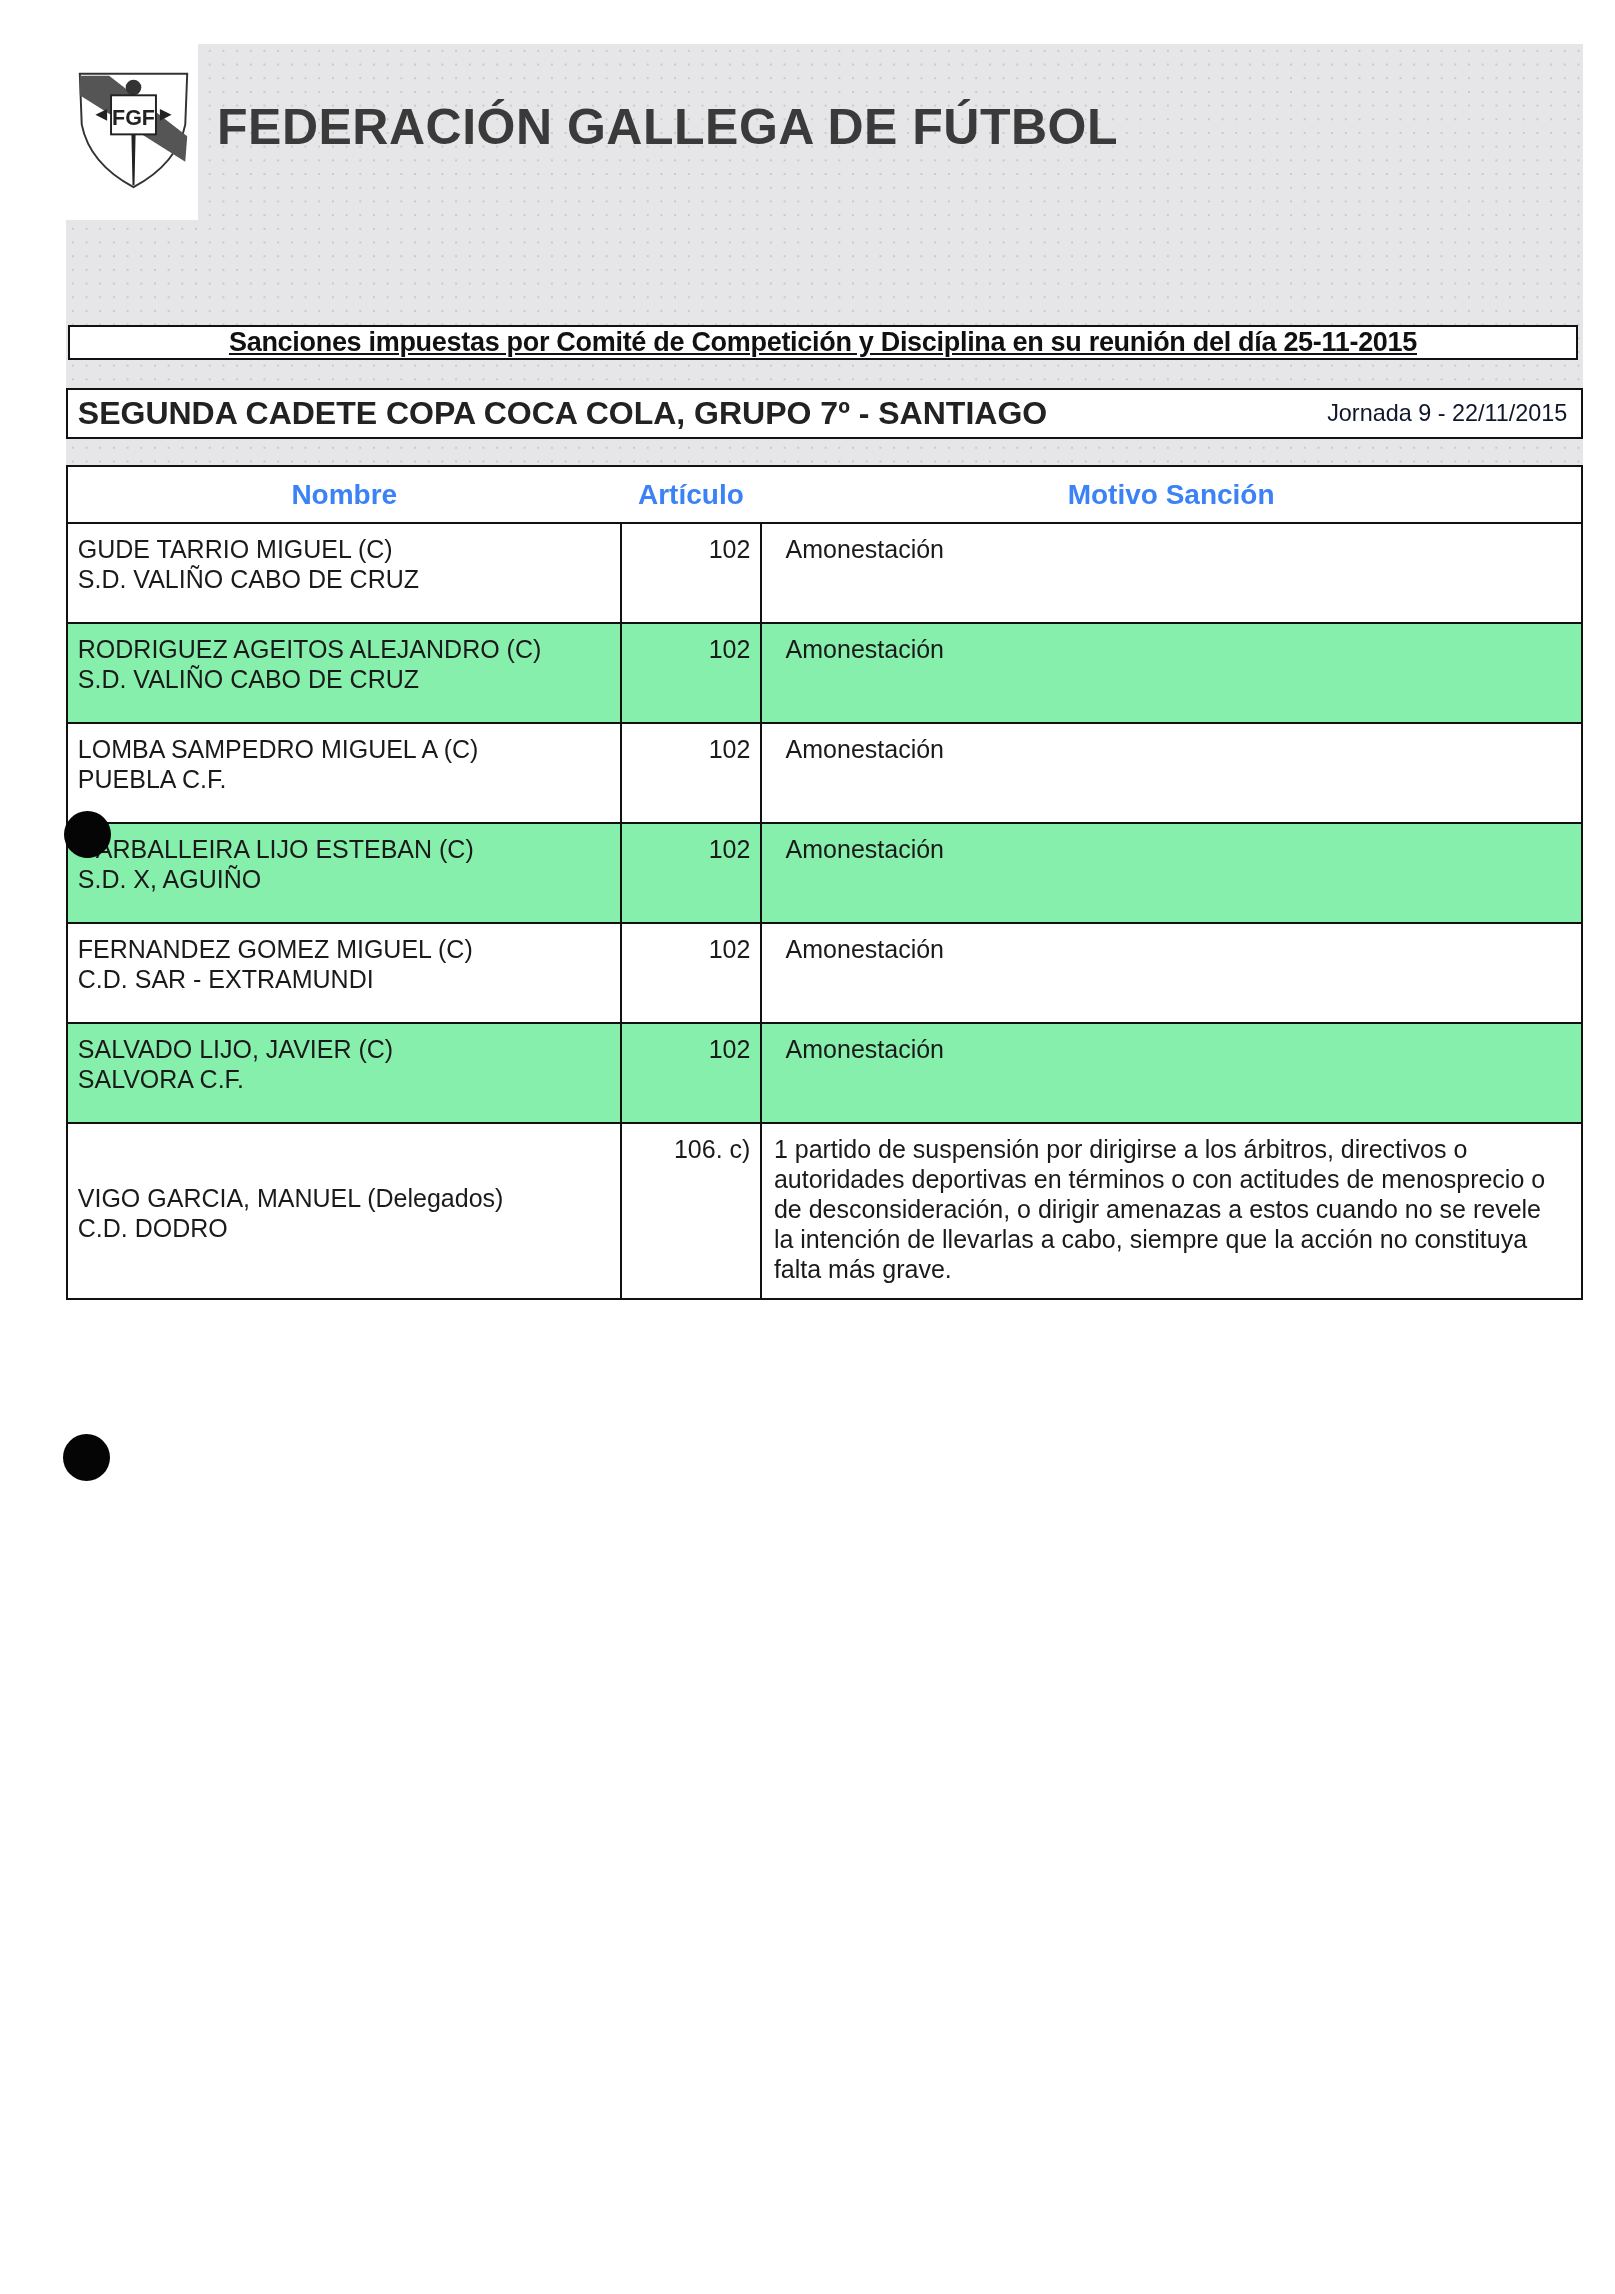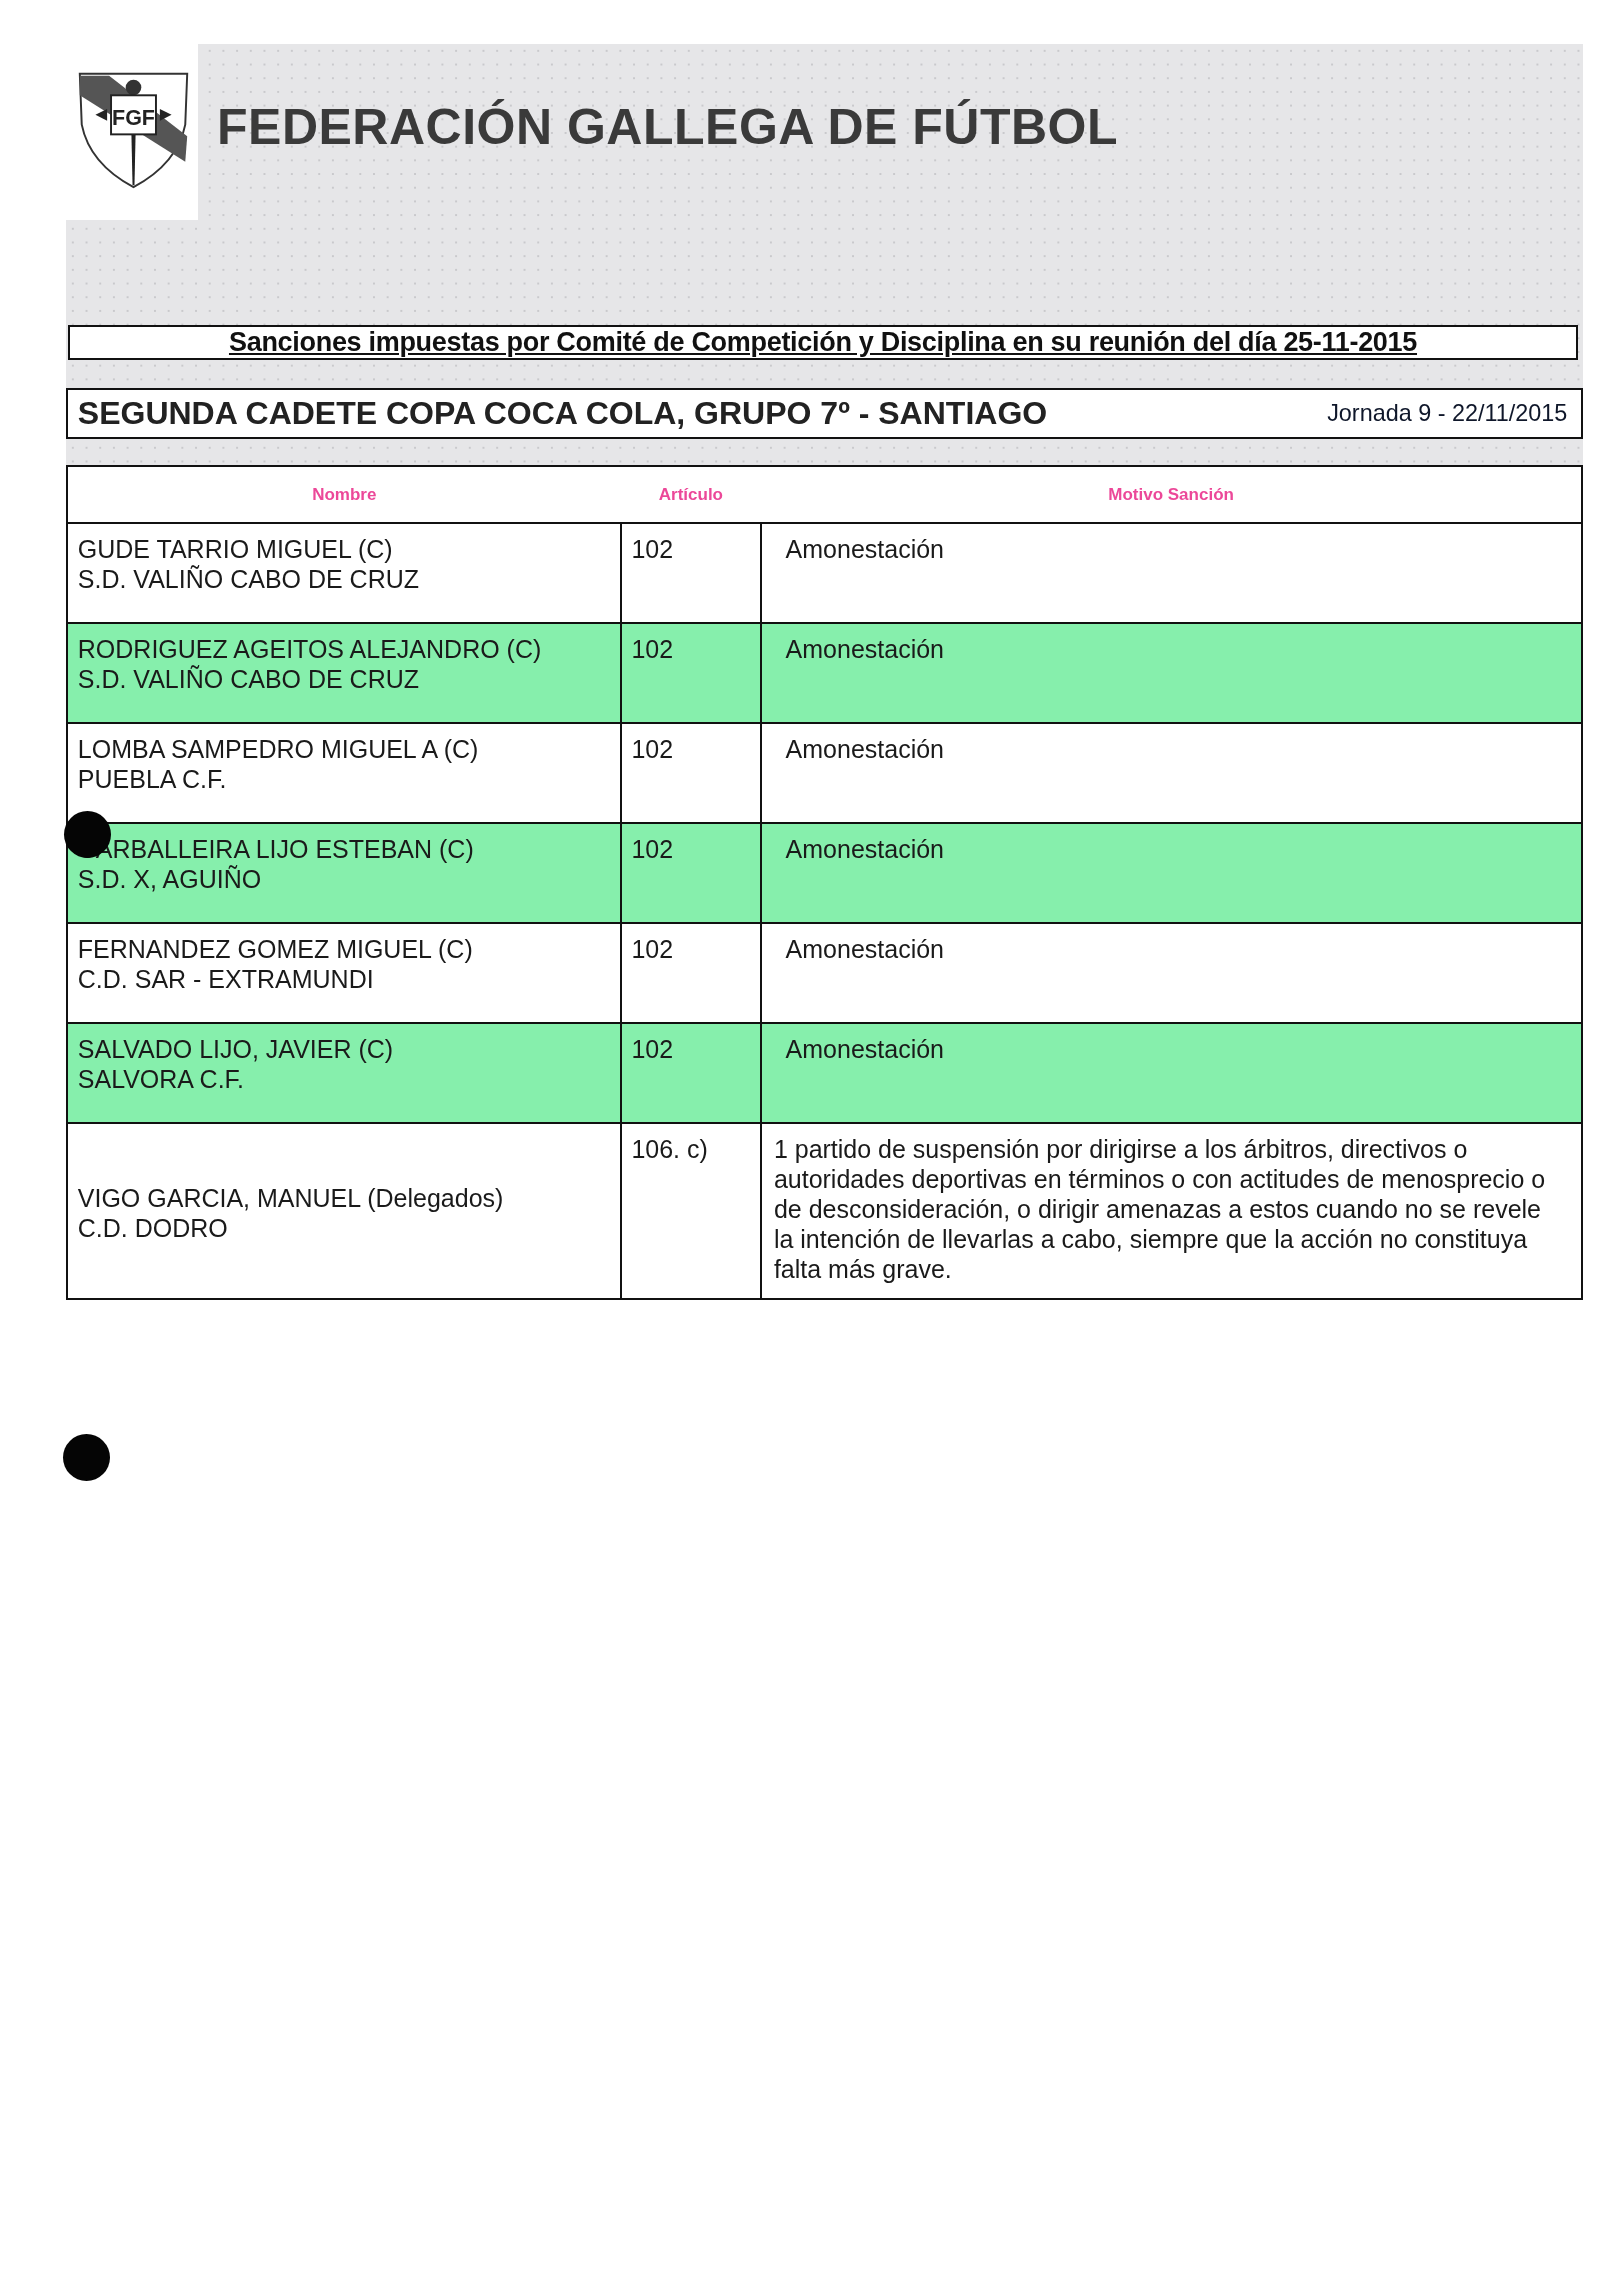--- a/index.html
+++ b/index.html
@@ -35,35 +35,35 @@
     background:#ffffff; border:2.9px solid #111; box-sizing:border-box;
     display:flex; align-items:center; justify-content:space-between; padding:0 13.7px 0 9.8px;
   }
   .comp-name { font-size:32px; font-weight:bold; color:#222; }
   .jornada { font-size:23.4px; font-weight:normal; color:#0f172a; }
   table.sanctions {
     position:absolute; left:66px; top:465px; width:1517px; border-collapse:collapse;
     background:#ffffff;
   }
   table.sanctions th {
-    font-size:17px; font-weight:bold; height:53px; border-top:2.9px solid #111;
-    border-bottom:2.9px solid #111; text-align:center; color:#ec4899;
+    font-size:28px; font-weight:bold; height:53px; border-top:2.9px solid #111;
+    border-bottom:2.9px solid #111; text-align:center; color:#3b82f6;
   }
   table.sanctions th:first-child { border-left:2.9px solid #111; }
   table.sanctions th:last-child { border-right:2.9px solid #111; }
   table.sanctions td {
     font-size:25px; vertical-align:top; border:2px solid #111; padding:9.8px 9.8px 5.9px 9.8px;
     color:#1a1a1a; line-height:30px;
   }
   table.sanctions tr.row { height:100px; }
   table.sanctions tr.row.alt td { background:#86efac; }
   table.sanctions tr.last { height:176px; }
   table.sanctions tr.last td { border-bottom:2.9px solid #111; }
   td.col-name { width:532px; }
-  td.col-art { width:119px; text-align:left; }
+  td.col-art { width:119px; text-align:right; }
   td.col-motivo { padding-left:23.4px !important; }
   tr.last td.col-name { vertical-align:middle; }
   tr.last td.col-motivo { padding-left:11.7px !important; padding-right:29px !important; }
   .punch { position:absolute; border-radius:50%; background:#050505; }
 </style>
 </head>
 <body>
 
 <div class="gray-panel"></div>
 <div class="logo-box"></div>

